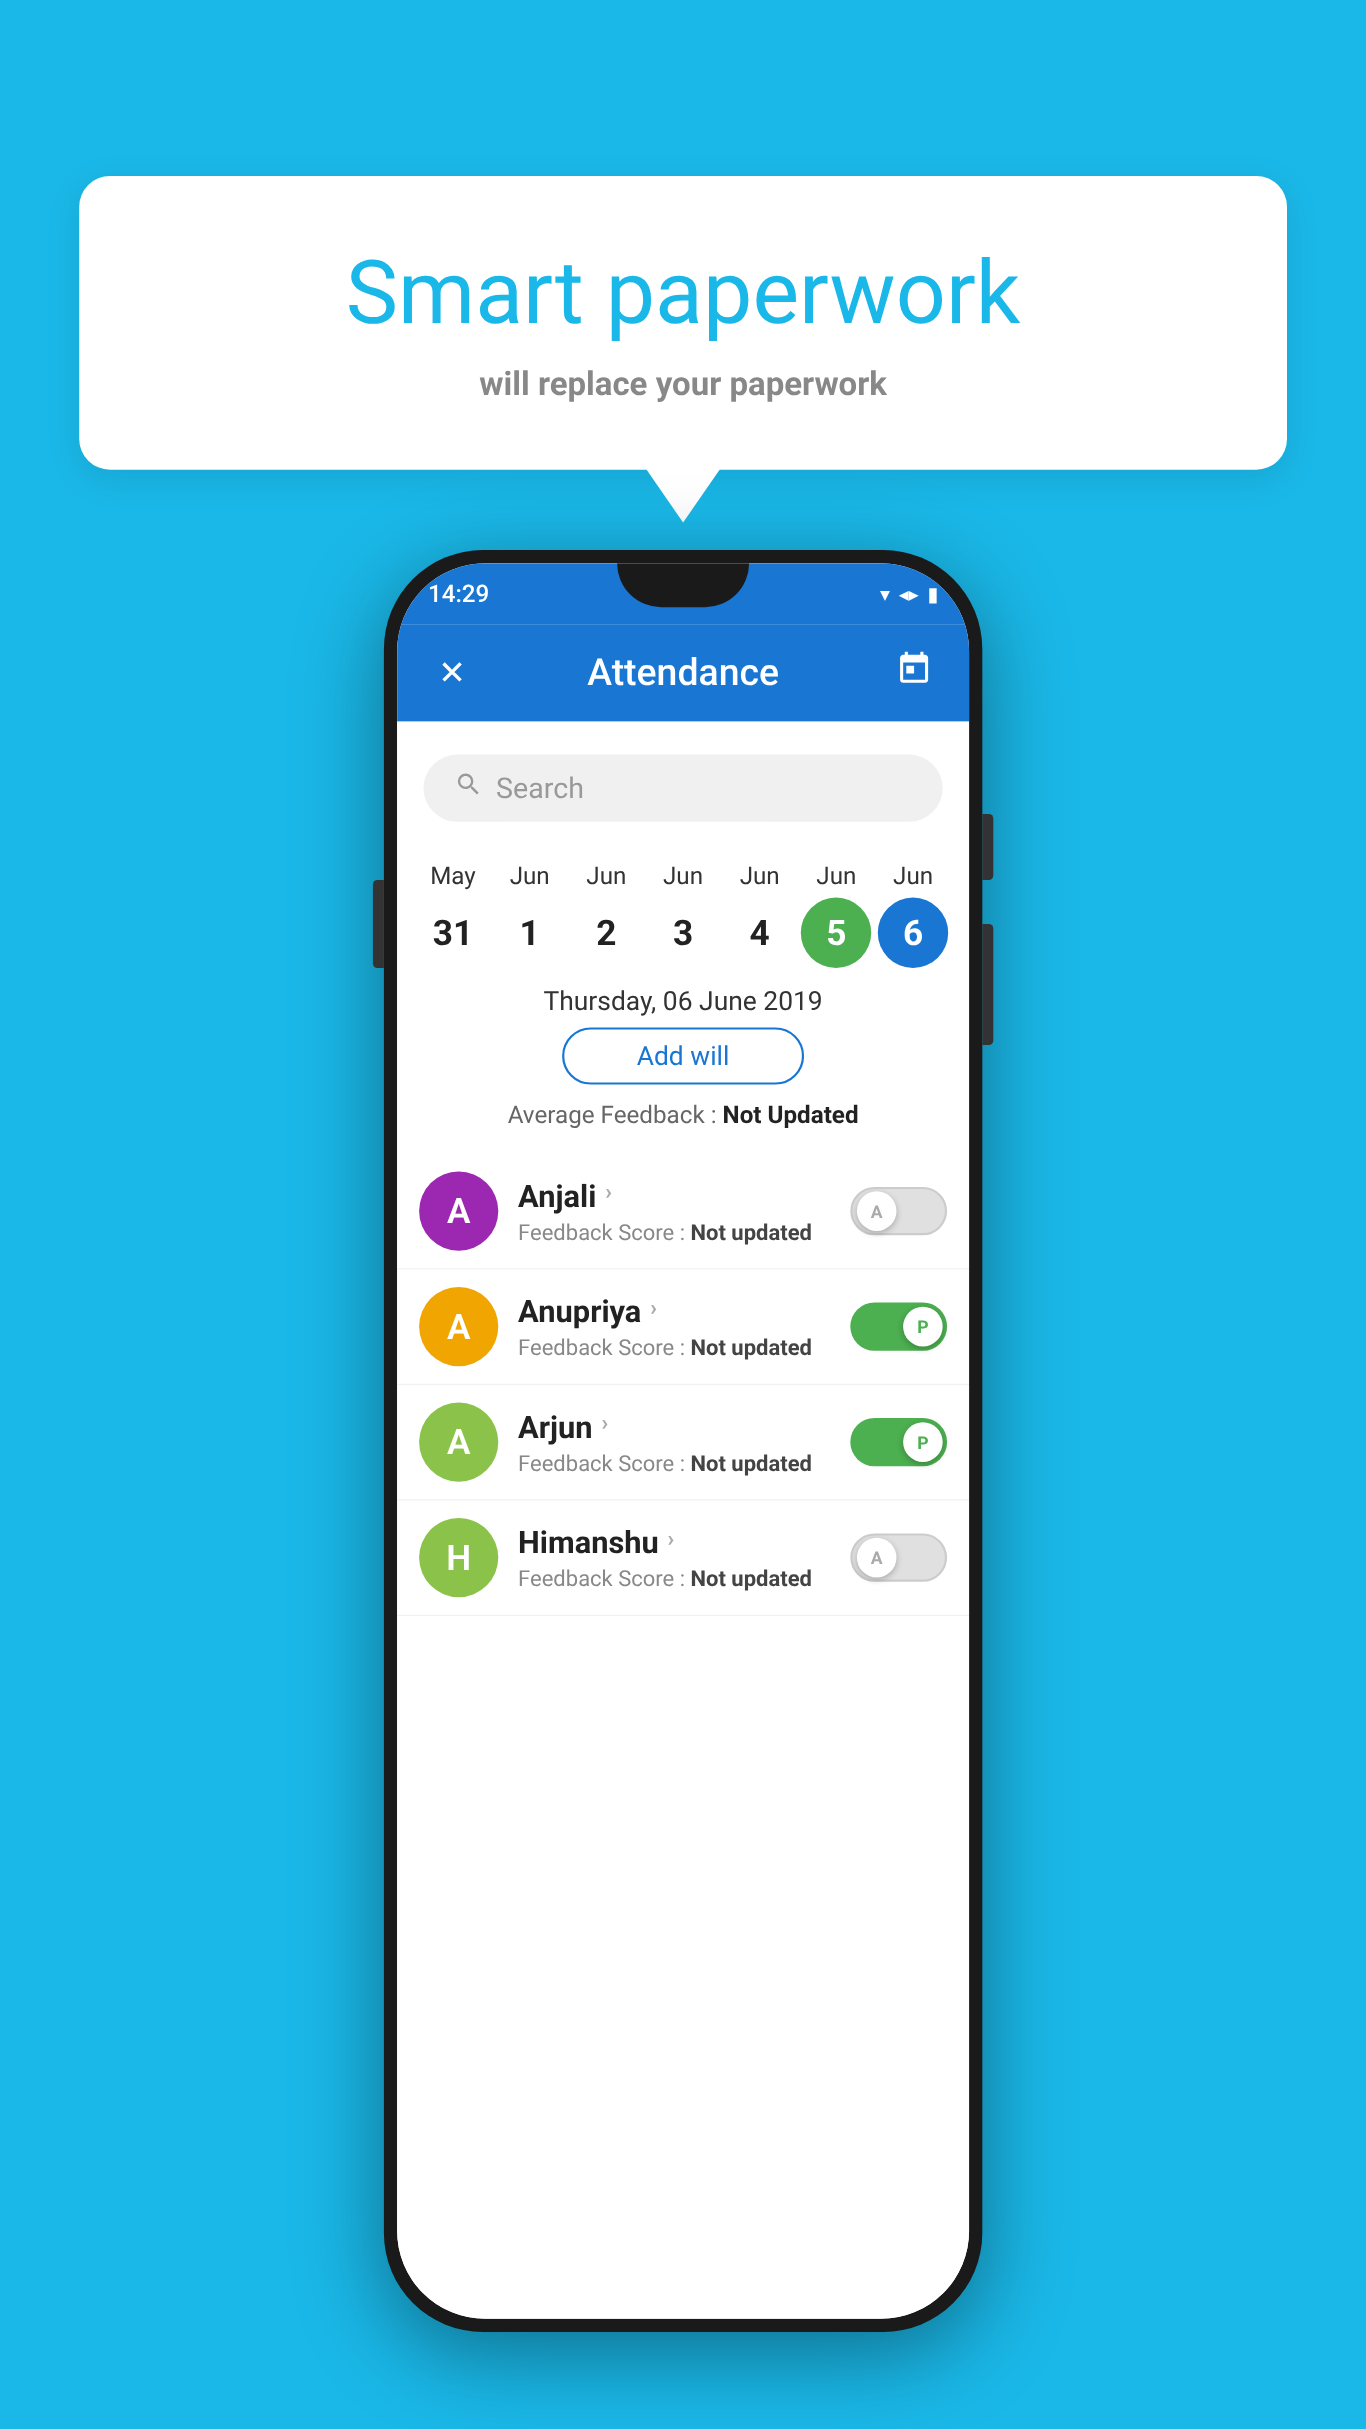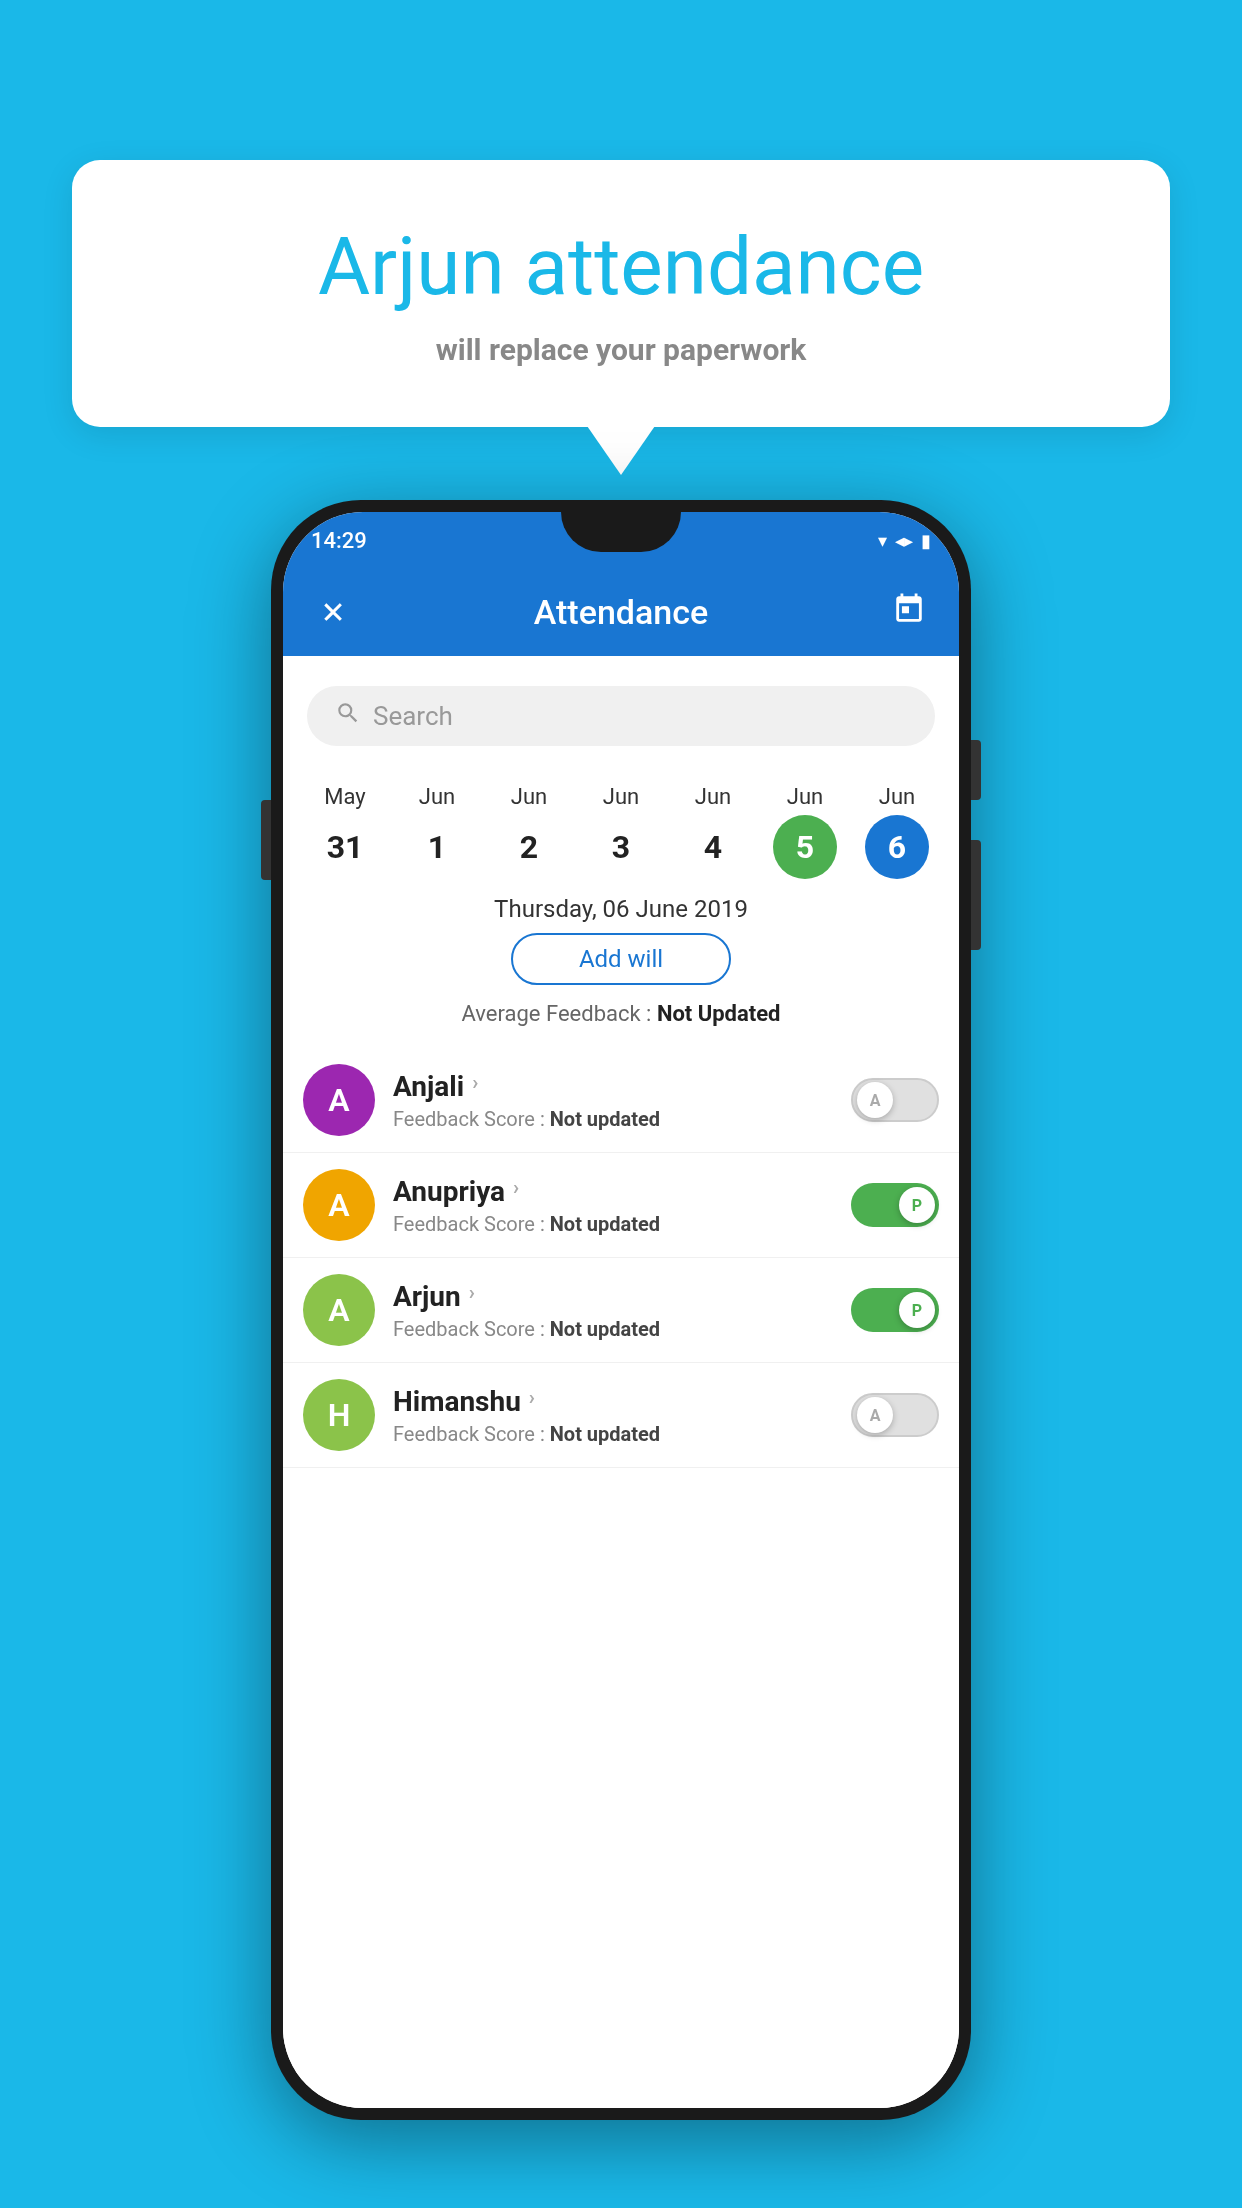--- a/index.html
+++ b/index.html
@@ -48,21 +48,21 @@
       color: #888;
       font-weight: 700;
     }
 
     
     .phone-frame {
       position: absolute;
       top: 500px;
       left: 50%;
       transform: translateX(-50%);
-      width: 700px;
+      width: 544px;
       height: 1620px;
       background: #1a1a1a;
       border-radius: 90px;
       padding: 12px;
       box-shadow: 0 20px 80px rgba(0,0,0,0.4);
     }
 
     .phone-inner {
       width: 100%;
       height: 100%;
@@ -368,21 +368,21 @@
       width: 10px;
       height: 110px;
       background: #333;
       border-radius: 0 4px 4px 0;
     }
   </style>
 </head>
 <body>
 
 <div class="speech-bubble">
-  <div class="bubble-title">Arjun attendance</div>
+  <div class="bubble-title">Smart paperwork</div>
   <div class="bubble-subtitle">will replace your paperwork</div>
 </div>
 
 <div class="phone-frame">
   <div class="side-btn-left"></div>
   <div class="side-btn-right1"></div>
   <div class="side-btn-right2"></div>
 
   <div class="phone-inner">
     <div class="notch"></div>

